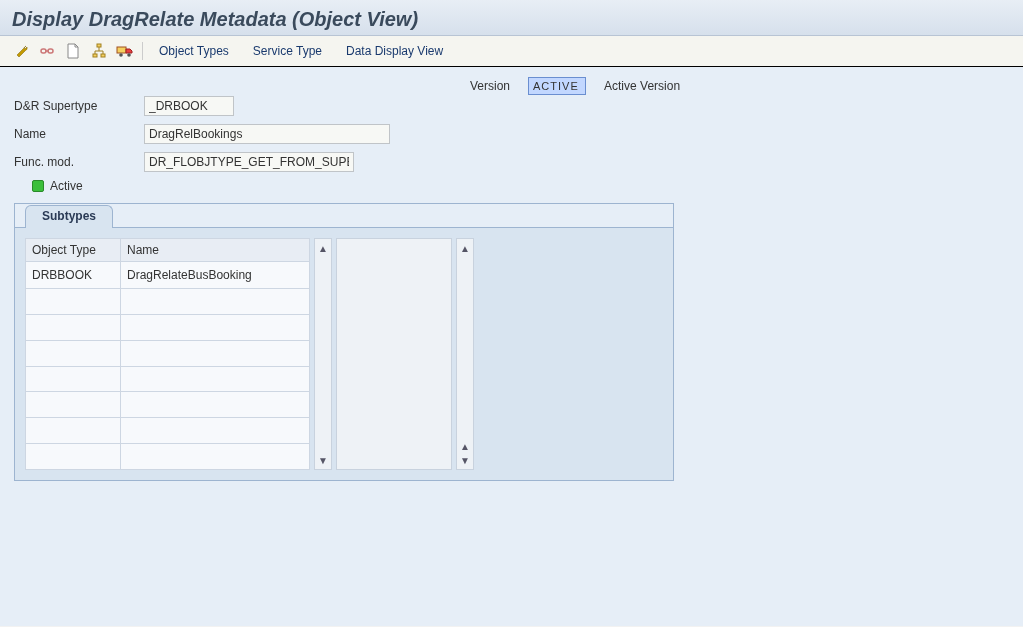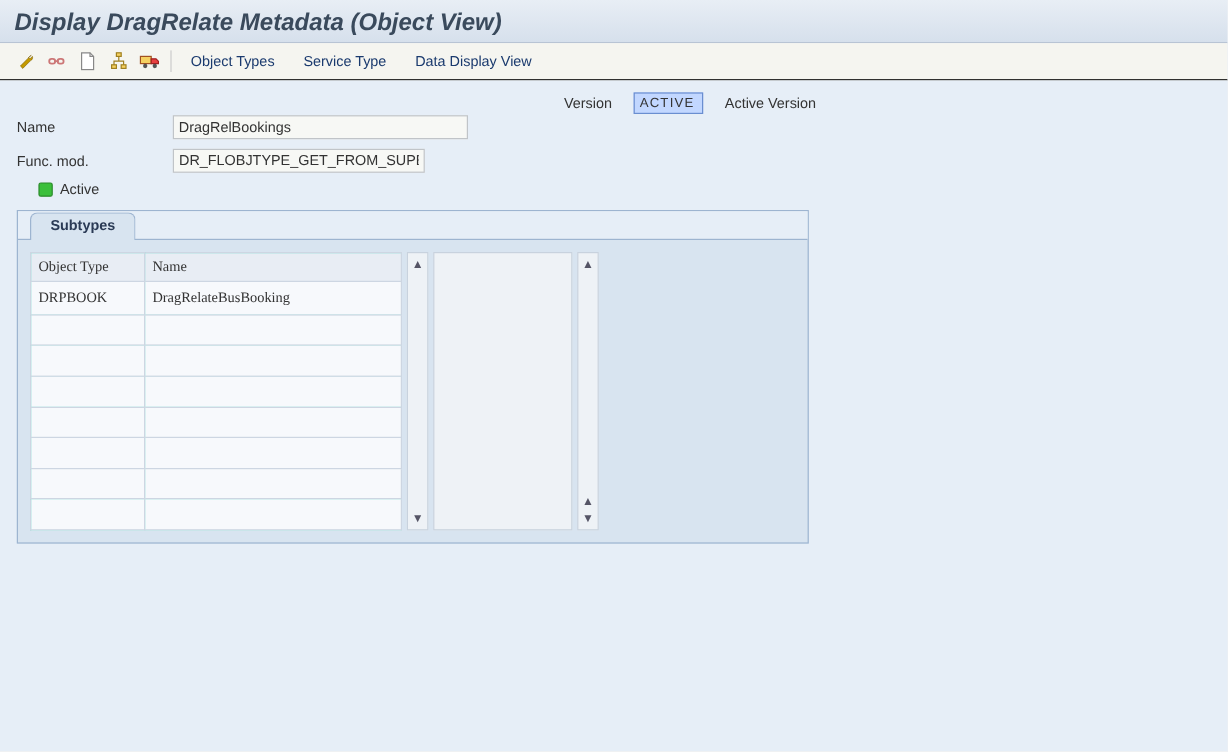--- a/index.html
+++ b/index.html
@@ -132,24 +132,23 @@
       color: #2a3a55;
       font-weight: bold;
     }
     .tab-body {
       padding: 10px;
       display: flex;
       gap: 4px;
     }
     .grid {
       border: 1px solid #a7b8ce;
-      background: #5eead4;
+      background: #0c4a6e;
       border-collapse: collapse;
-      width: 310px;
-      font-family: Liberation Serif, serif;
+      width: 285px;
     }
     .grid th, .grid td {
       border: 1px solid #cdd6e2;
       padding: 4px 6px;
       text-align: left;
       font-weight: normal;
       font-size: 12px;
       height: 22px;
     }
     .grid th {
@@ -229,20 +228,24 @@
 <div class="main">
 
   <div class="version-block">
     <span>Version</span>
     <span class="version-value">ACTIVE</span>
     <span>Active Version</span>
   </div>
 
   <div style="height:18px"></div>
 
+  <div class="form-row">
+    <span class="lbl">D&amp;R Supertype</span>
+    <input class="field ro" style="width: 90px;" readonly="" value="_DRBOOK">
+  </div>
   <div class="form-row">
     <span class="lbl">Name</span>
     <input class="field ro" style="width: 246px;" readonly="" value="DragRelBookings">
   </div>
   <div class="form-row">
     <span class="lbl">Func. mod.</span>
     <input class="field ro" style="width: 210px;" readonly="" value="DR_FLOBJTYPE_GET_FROM_SUPER">
   </div>
 
   <div class="status-line">
@@ -257,21 +260,21 @@
     <div class="tab-body">
       <table class="grid">
         <thead>
           <tr>
             <th style="width:95px">Object Type</th>
             <th>Name</th>
           </tr>
         </thead>
         <tbody id="grid-body">
             <tr>
-              <td>DRPBOOK</td>
+              <td>DRBBOOK</td>
               <td>DragRelateBusBooking</td>
             </tr>
             <tr>
               <td></td>
               <td></td>
             </tr>
             <tr>
               <td></td>
               <td></td>
             </tr>

